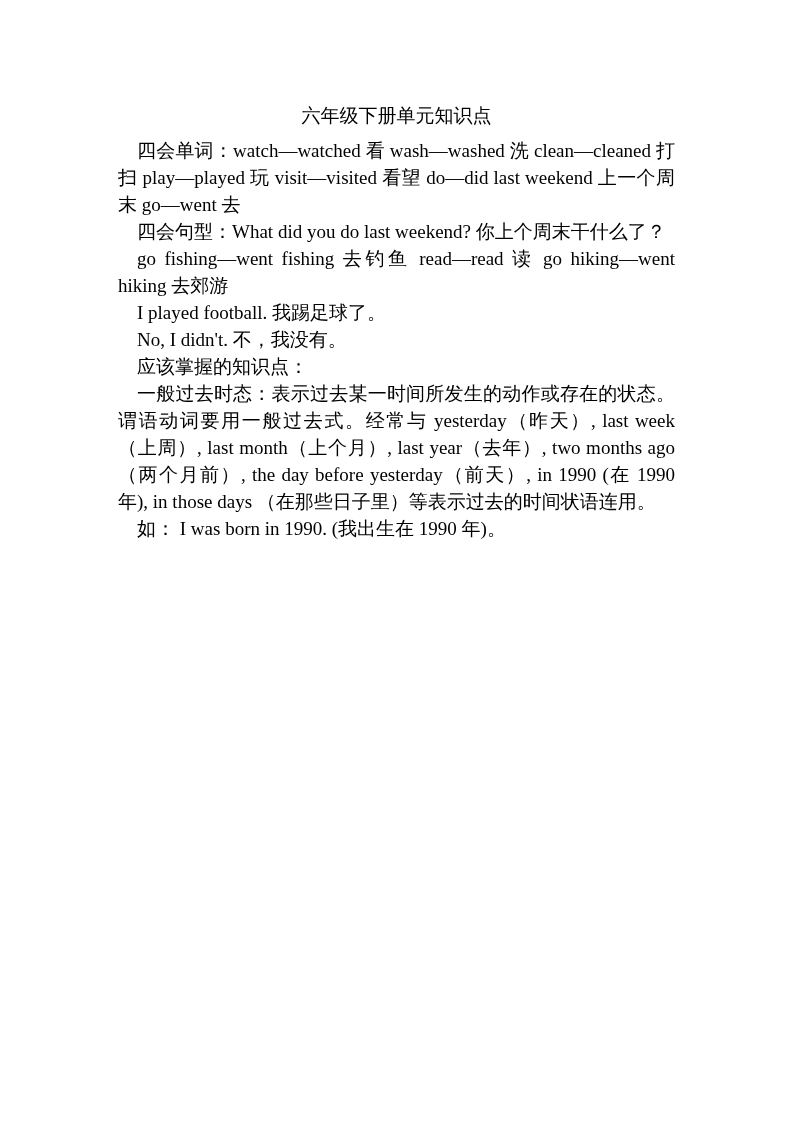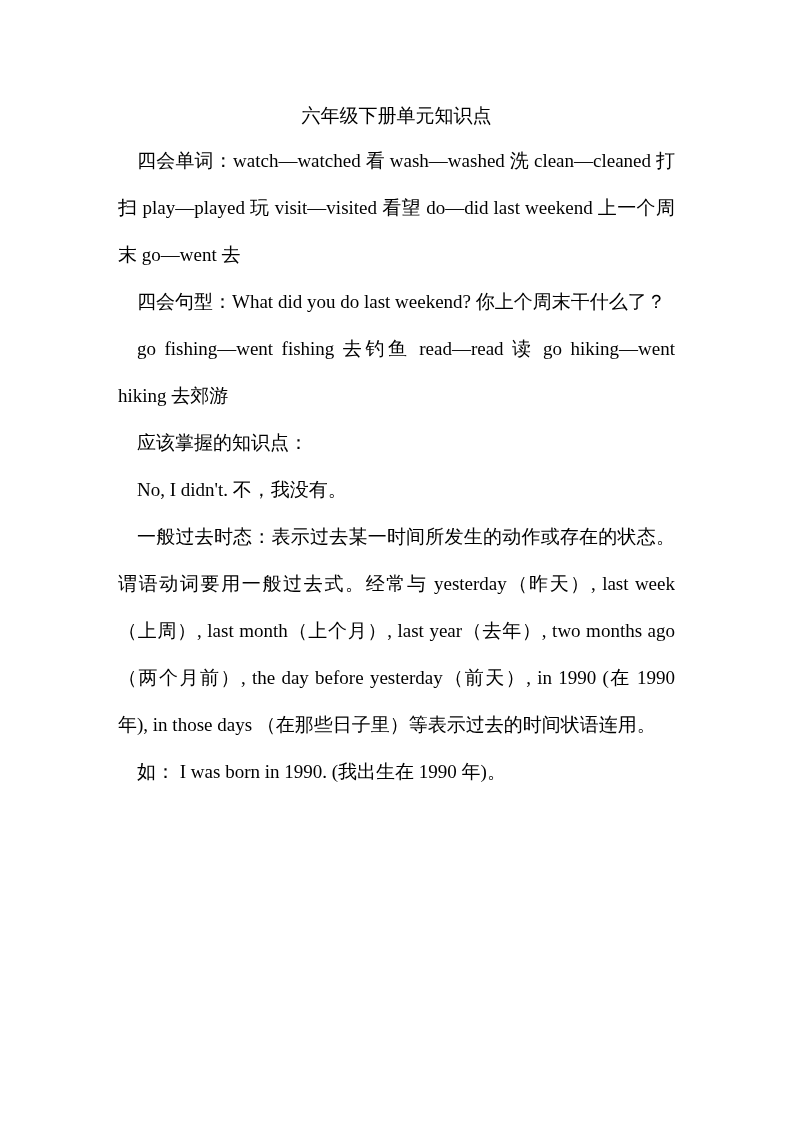--- a/index.html
+++ b/index.html
@@ -27,34 +27,35 @@
   .doc-heading {
     margin: 0;
     font-size: 21px;
     font-weight: bold;
     text-align: center;
     line-height: 42px;
   }
   p.para {
     margin: 0;
     font-size: 19px;
-    line-height: 47px;
+    line-height: 27px;
     text-align: justify;
     text-indent: 19px;
     word-break: break-word;
   }
 </style>
 </head>
 <body>
 
 <div class="page">
   <h1 class="doc-title">六年级下册单元知识点</h1>
 
   <div>
     <p class="para">四会单词：watch—watched 看  wash—washed 洗  clean—cleaned 打扫  play—played 玩  visit—visited 看望  do—did last weekend 上一个周末  go—went 去</p>
     <p class="para">四会句型：What did you do last weekend?  你上个周末干什么了？</p>
     <p class="para">go fishing—went fishing 去钓鱼  read—read 读  go hiking—went hiking 去郊游</p>
+    <p class="para">I played football.  我踢足球了。</p>
+    <p class="para">No, I didn't.  不，我没有。</p>
     <p class="para">应该掌握的知识点：</p>
-    <p class="para">No, I didn't.  不，我没有。</p>
     <p class="para">一般过去时态：表示过去某一时间所发生的动作或存在的状态。谓语动词要用一般过去式。经常与 yesterday（昨天）, last week（上周）, last month（上个月）, last year（去年）, two months ago（两个月前）, the day before yesterday（前天）, in 1990 (在 1990 年), in those days （在那些日子里）等表示过去的时间状语连用。</p>
     <p class="para">如：  I was born in 1990. (我出生在 1990 年)。</p>
   </div>
 </div>
 
 </body></html>

